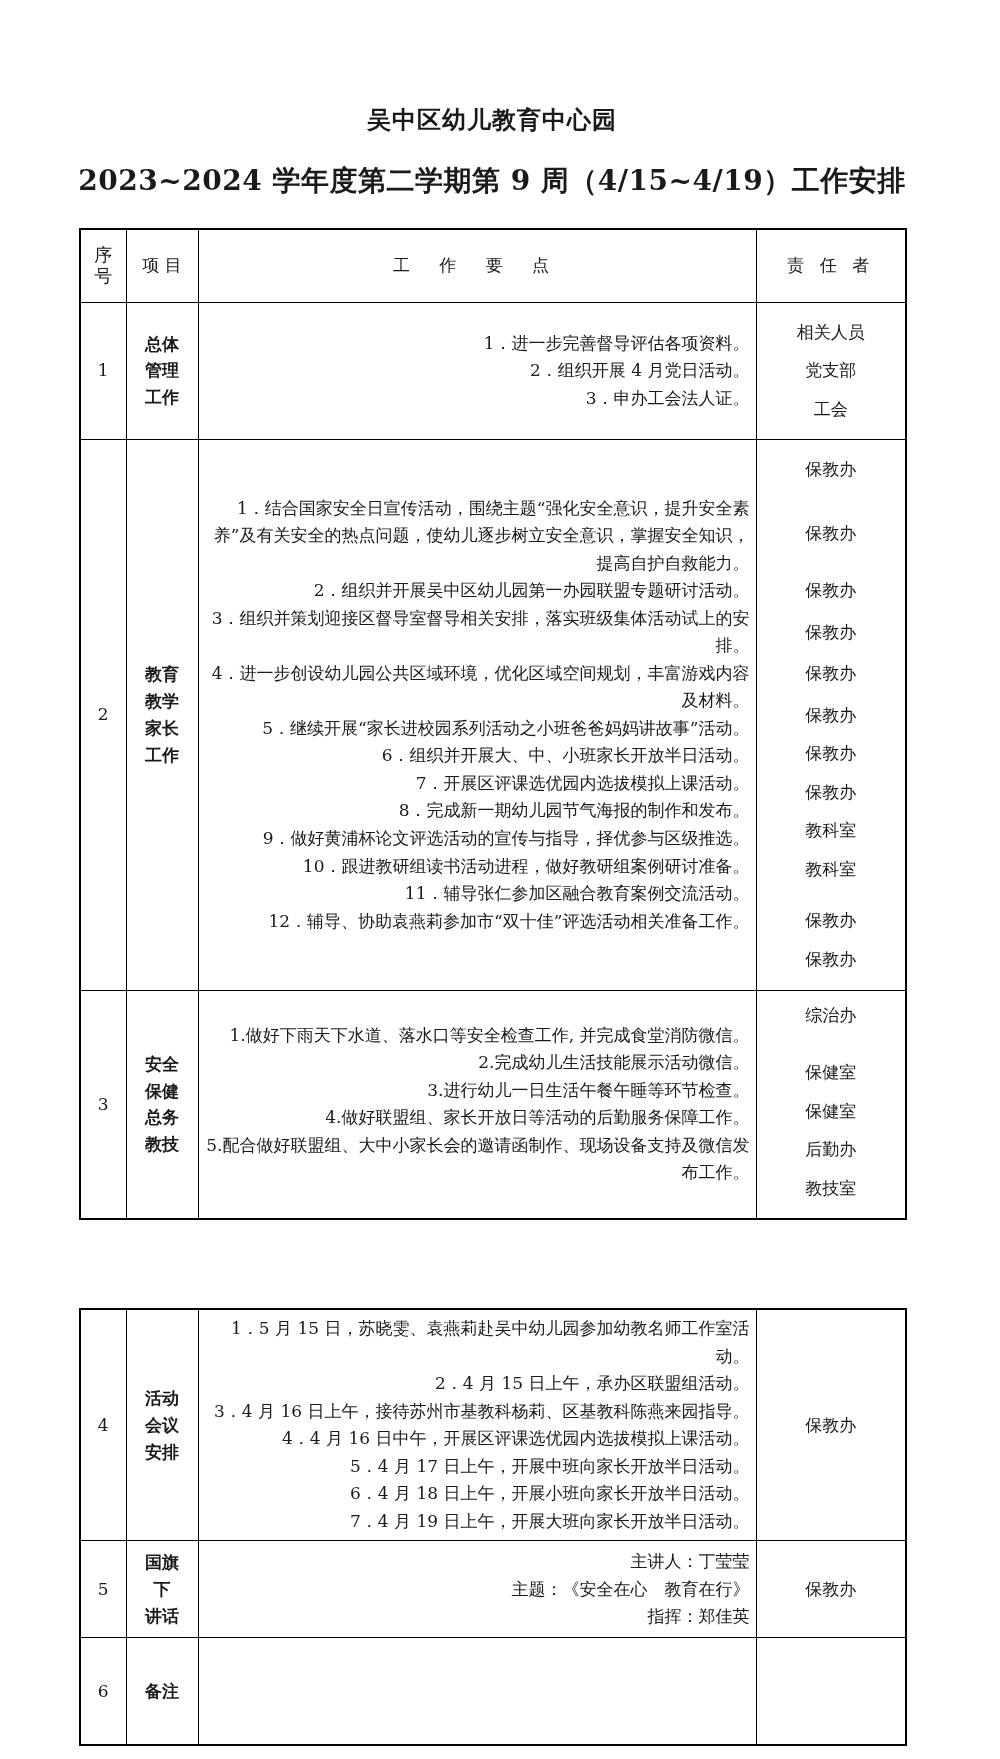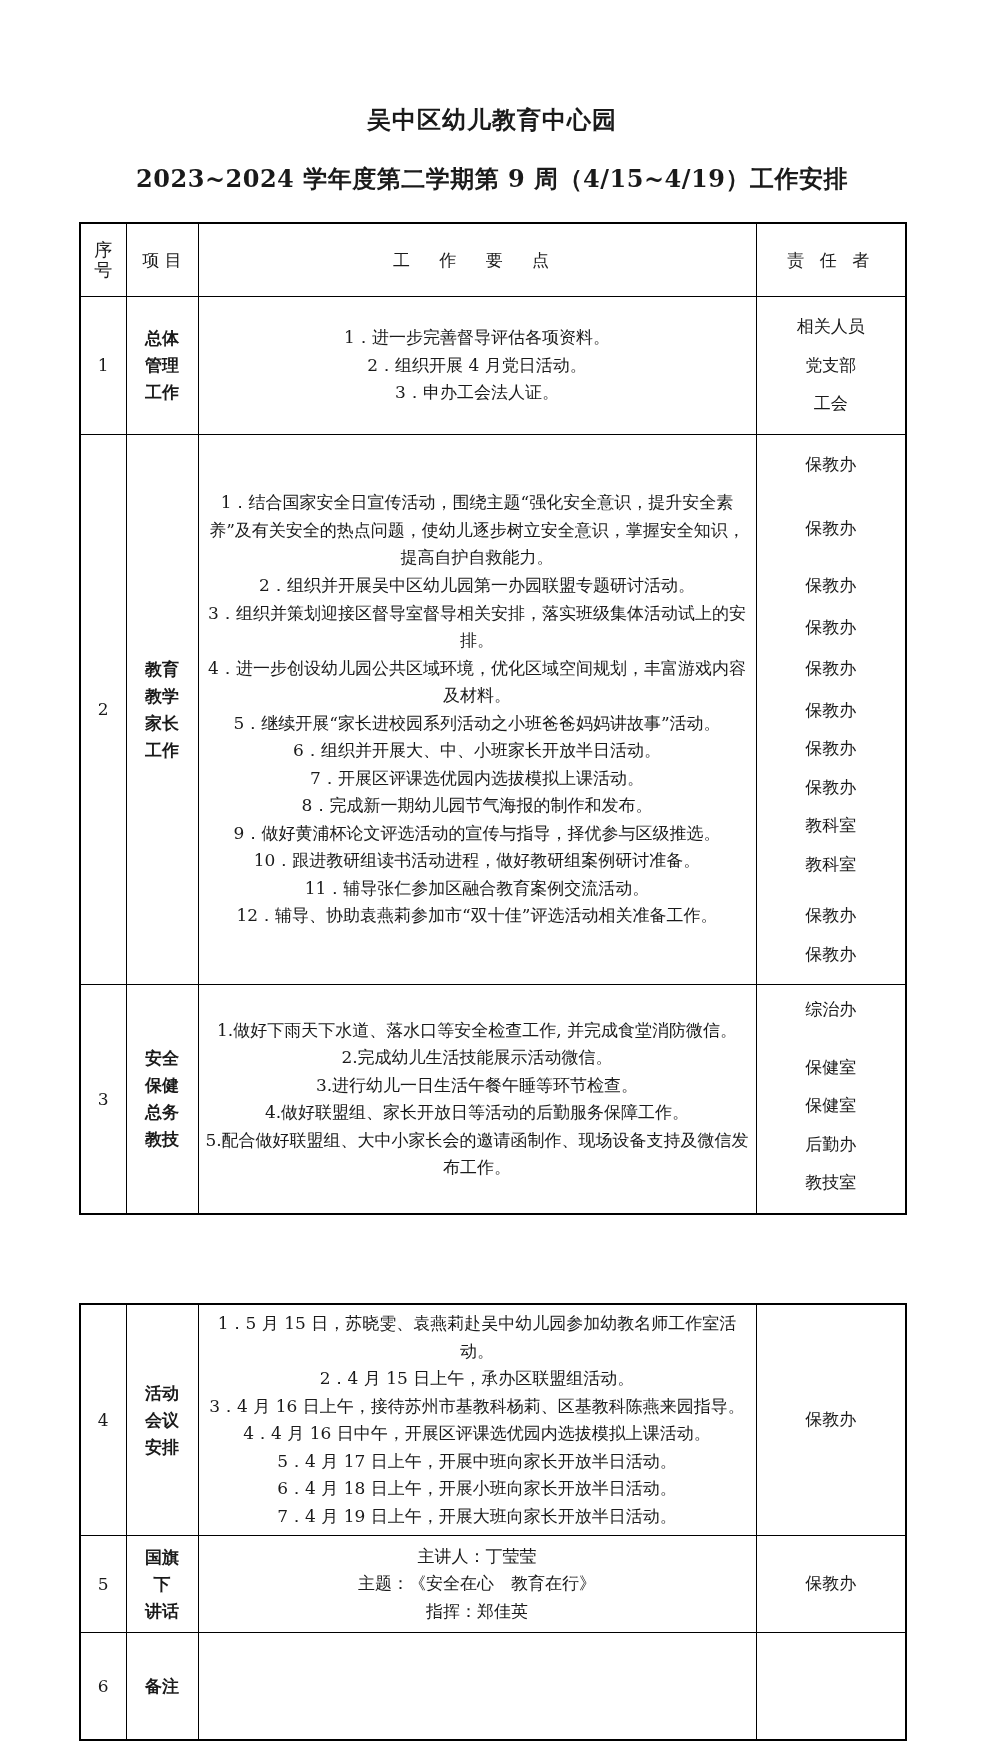--- a/index.html
+++ b/index.html
@@ -29,21 +29,21 @@
   .doc-title-1 {
     font-family: "DejaVu Serif", "Liberation Serif", serif;
     font-size: 24px;
     font-weight: bold;
     letter-spacing: 1px;
     line-height: 1.3;
     margin: 0;
   }
   .doc-title-2 {
     font-family: "DejaVu Serif", "Liberation Serif", serif;
-    font-size: 24px;
+    font-size: 28px;
     font-weight: bold;
     letter-spacing: 0.5px;
     line-height: 1.3;
     margin: 28px 0 0 0;
     text-align: center;
   }
   
   .table-wrap {
     margin: 28px auto 0 auto;
     width: 826px;
@@ -98,21 +98,21 @@
   }
   td.item {
     text-align: center;
     font-weight: bold;
     font-size: 17px;
     line-height: 1.42;
     padding: 4px 2px;
   }
   td.item .iline { display: block; font-weight: bold; }
   td.main {
-    text-align: center;
+    text-align: right;
     vertical-align: top;
     padding: 6px 9px 7px 9px;
   }
   td.main.mid { vertical-align: middle; }
   td.main p {
     margin: 0;
     text-indent: 0;
     font-size: 17px;
     line-height: 1.62;
   }

